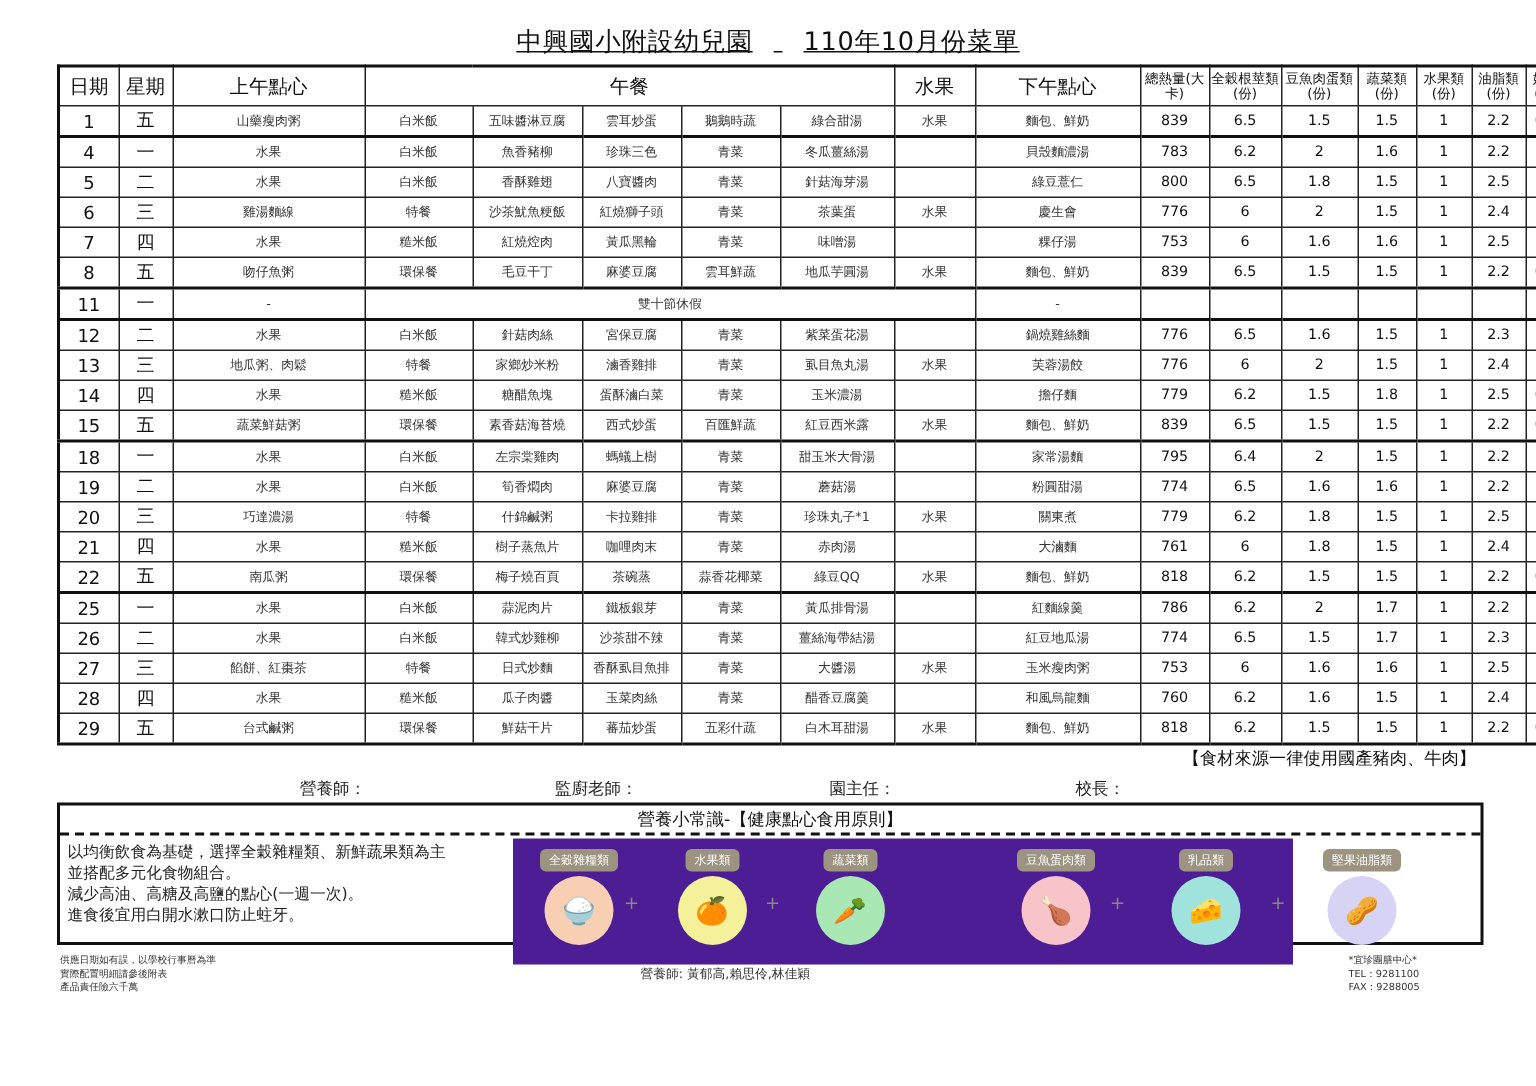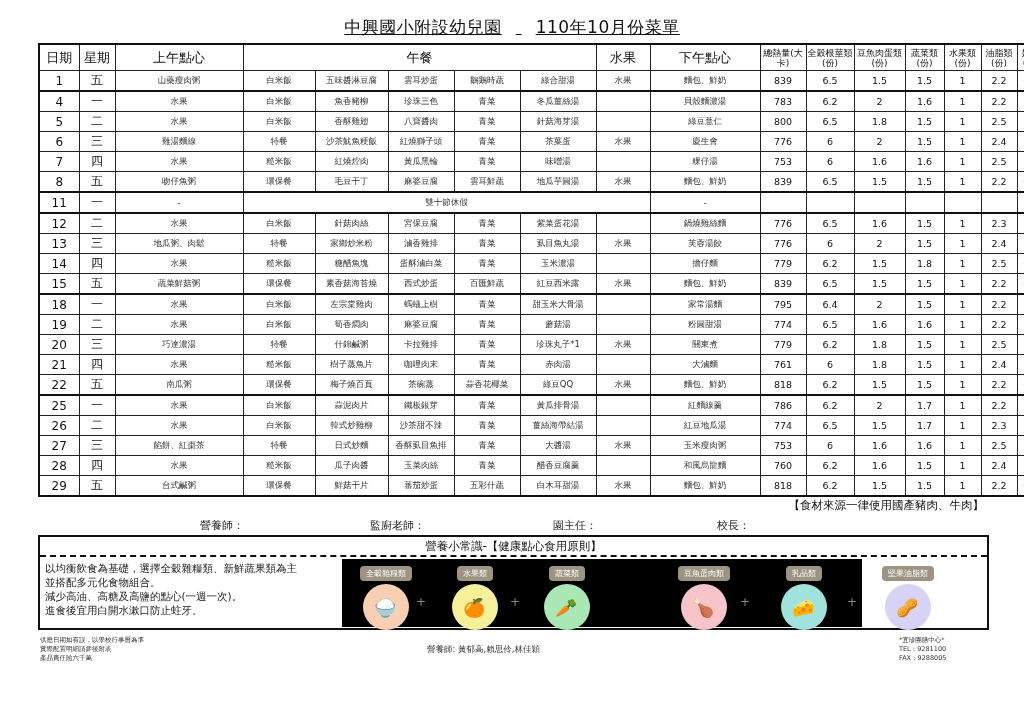--- a/index.html
+++ b/index.html
@@ -19,21 +19,21 @@
   table.menu td.num { font-size:9.5px; color:#111; }
   table.menu tr.thick td { border-bottom:2px solid #111; }
   .sources { position:absolute; right:40px; top:498px; font-size:11.5px; color:#111; }
   .signs { position:absolute; top:518px; left:0; width:1024px; font-size:11px; color:#222; }
   .signs span { position:absolute; }
   .tips { position:absolute; left:38px; top:535px; width:951px; height:95px;
           border:2px solid #111; border-top:2px solid #111; box-sizing:border-box; }
   .tips-header { height:18px; text-align:center; font-size:11.5px; color:#111; line-height:18px;
                  border-bottom:2px dashed #111; }
   .tips-text { position:absolute; left:5px; top:24px; font-size:10.5px; line-height:14px; color:#222; }
-  .groups { position:absolute; left:302px; top:22px; width:520px; height:68px; background:#000000; }
+  .groups { position:absolute; left:302px; top:22px; width:520px; height:84px; background:#4c1d95; }
   .grp { position:absolute; top:2px; width:80px; text-align:center; }
   .grp .tag { display:inline-block; background:#9c9481; color:#fff; font-size:8px;
               padding:2px 6px; border-radius:4px; }
   .grp .circle { width:46px; height:46px; border-radius:50%; margin:3px auto 0;
                  display:flex; align-items:center; justify-content:center; font-size:18px; }
   .plus { position:absolute; top:36px; font-size:12px; color:#888; }
   .foot-left { position:absolute; left:40px; top:636px; font-size:6.5px; line-height:9px; color:#333; }
   .foot-mid { position:absolute; left:427px; top:644px; font-size:8.5px; color:#333; }
   .foot-right { position:absolute; left:899px; top:636px; font-size:6.5px; line-height:9px; color:#333; }
 </style>

